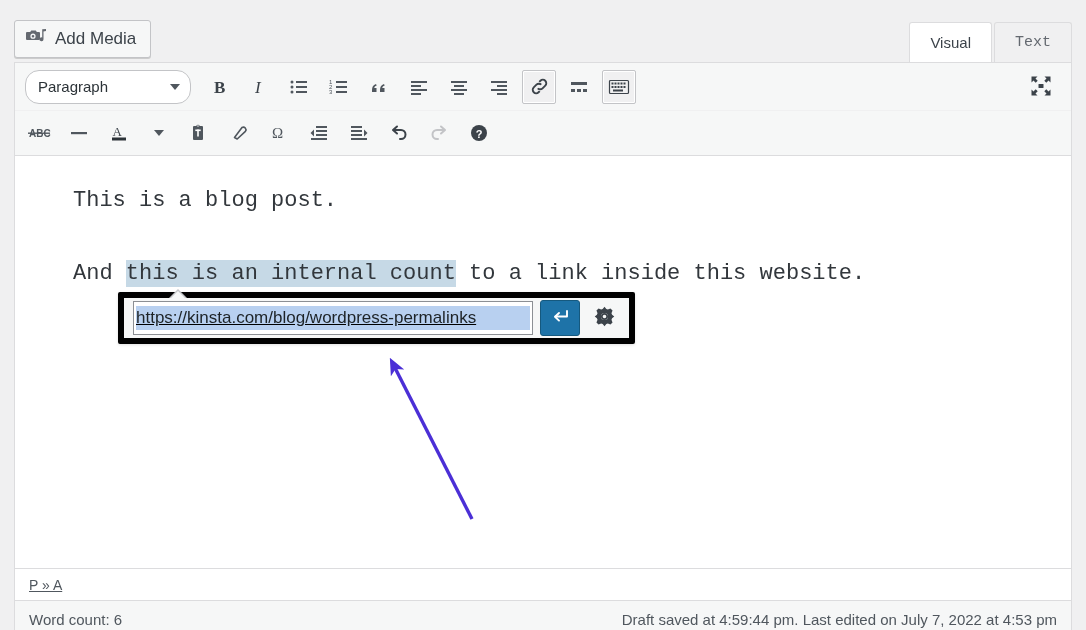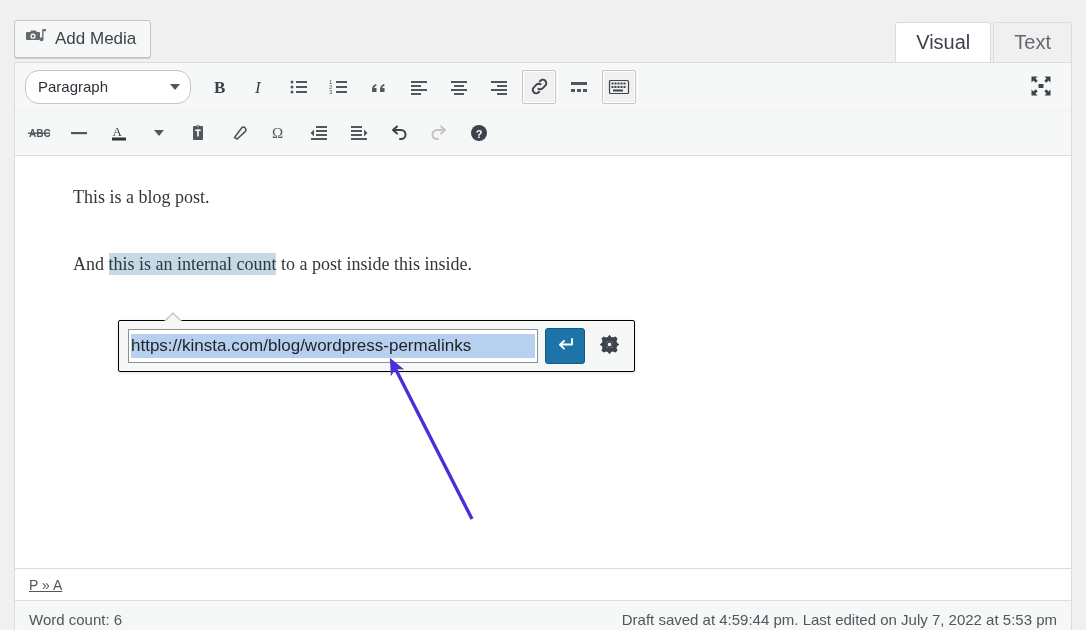--- a/index.html
+++ b/index.html
@@ -49,34 +49,34 @@
     display: flex;
     align-items: flex-end;
     height: 44px;
   }
   .tab {
     height: 40px;
     box-sizing: border-box;
     padding: 0 20px;
     display: flex;
     align-items: center;
-    font-size: 20px;
+    font-size: 15px;
     color: #646970;
     border: 1px solid #dcdcde;
     border-bottom: none;
     border-radius: 3px 3px 0 0;
     cursor: pointer;
     background: #f0f0f1;
   }
   .tab.active {
     background: #fff;
     color: #3c434a;
     border-color: #dcdcde;
   }
-  .tab + .tab { margin-left: 2px; }
+  .tab + .tab { margin-left: 2px; font-family: Liberation Mono, monospace; }
 
   
   .editor {
     position: absolute;
     left: 14px; top: 62px;
     width: 1058px;
     box-sizing: border-box;
     background: #fff;
     border: 1px solid #dcdcde;
   }
@@ -152,46 +152,47 @@
   
   .content {
     position: relative;
     height: 384px;
     background: #fff;
     padding: 28px 0 0 0;
   }
   .content p {
     margin: 0 0 40px 0;
     padding: 0 58px;
-    font-size: 18px;
+    font-size: 22px;
     line-height: 1.5;
     color: #32373c;
-    font-family: Liberation Serif, serif;
+    font-family: Liberation Mono, monospace;
   }
   .content p.second { margin-bottom: 0; }
   .sel-text {
     background: #c6d9e6;
     padding: 1px 0;
   }
 
   
   .link-popup {
     position: absolute;
     left: 103px;
-    top: 164px;
+    top: 136px;
     width: 517px;
     height: 52px;
     box-sizing: border-box;
     background: #f6f7f7;
-    border: 1px solid #000000;
+    border: 6px solid #000000;
     border-radius: 2px;
     box-shadow: 0 1px 3px rgba(0,0,0,0.12);
     display: flex;
     align-items: center;
     padding: 0 10px 0 9px;
+    text-decoration: underline;
   }
   .link-popup .caret-up {
     position: absolute;
     left: 45px;
     top: -9px;
     width: 0; height: 0;
     border-left: 9px solid transparent;
     border-right: 9px solid transparent;
     border-bottom: 9px solid #c3c4c7;
   }
@@ -513,21 +514,21 @@
           <text x="10" y="14.5" text-anchor="middle" font-family="Liberation Sans, sans-serif" font-size="11" font-weight="bold" fill="#fff">?</text>
         </svg>
       </div>
     </div>
   </div>
 
   <div class="content">
 
     <p>This is a blog post.</p>
 
-    <p class="second"><span>And </span><span class="sel-text">this is an internal count</span><span> to a post inside this inside.</span></p>
+    <p class="second"><span>And </span><span class="sel-text">this is an internal count</span><span> to a link inside this website.</span></p>
 
     <div class="link-popup">
       <span class="caret-up"></span>
 
       <div class="url-field">
         <span class="url-text" title="Paste URL or type to search">https://kinsta.com/blog/wordpress-permalinks</span>
       </div>
 
       <div class="apply-btn">
         <span>
@@ -550,21 +551,21 @@
       </div>
     </div>
   </div>
 
   <div class="path-bar">
     <span>P » A</span>
   </div>
 
   <div class="footer-bar">
     <span>Word count: 6</span>
-    <span>Draft saved at 4:59:44 pm. Last edited on July 7, 2022 at 5:53 pm</span>
+    <span>Draft saved at 4:59:44 pm. Last edited on July 7, 2022 at 4:53 pm</span>
   </div>
 </div>
 
 <svg class="annotation" viewBox="0 0 1086 630">
   <defs>
     <marker id="arrowhead" markerWidth="5" markerHeight="5" refX="3.6" refY="2.5" orient="auto">
       <path d="M0,0.3 L5,2.5 L0,4.7 L1.3,2.5 Z" fill="#4b2fd6"></path>
     </marker>
   </defs>
   <line x1="472" y1="519" x2="392" y2="362" stroke="#4b2fd6" stroke-width="3.4" marker-end="url(#arrowhead)"></line>

